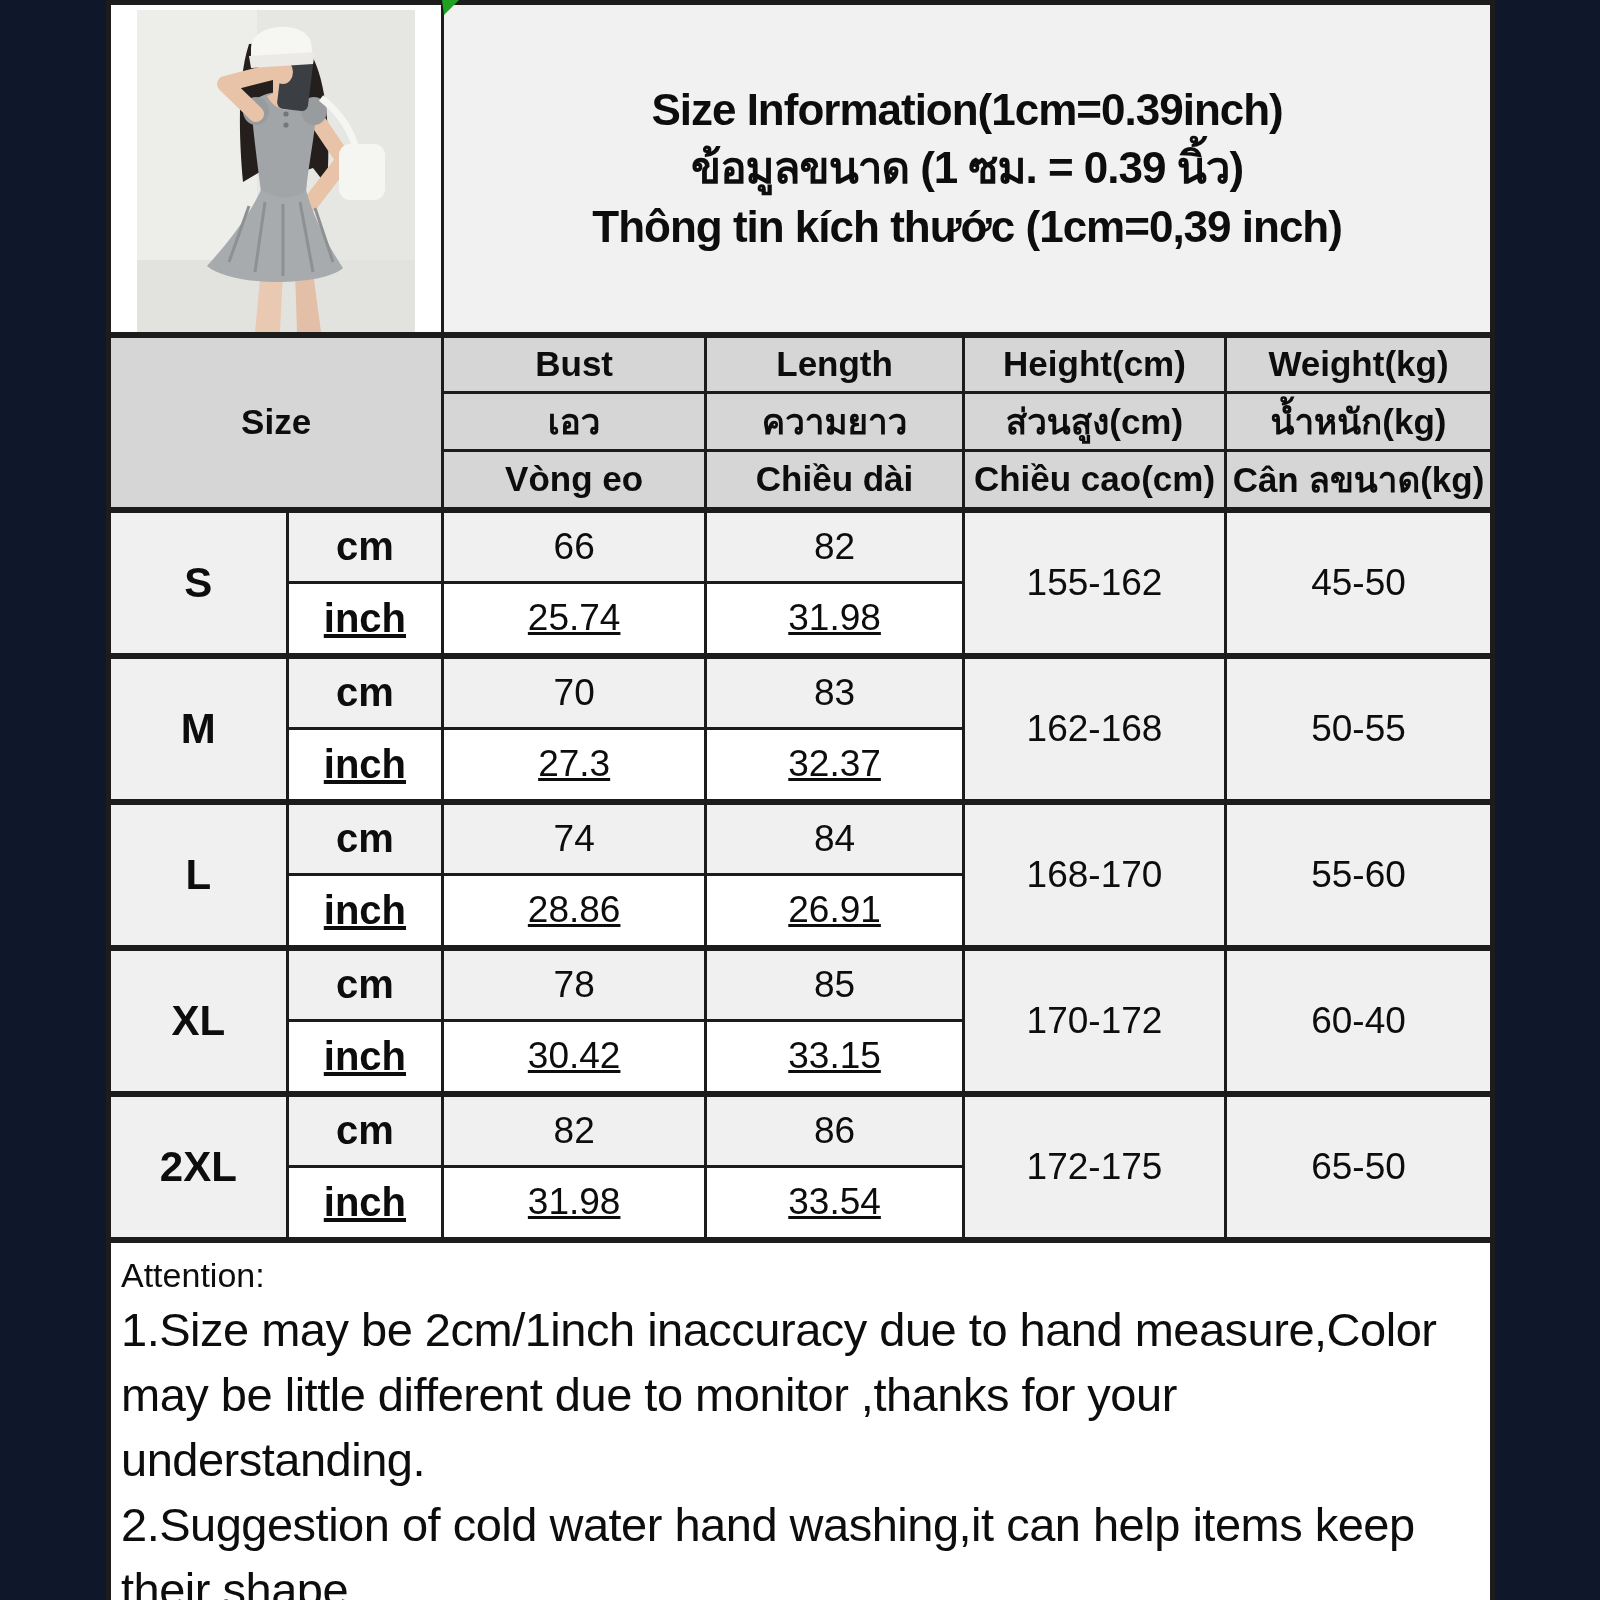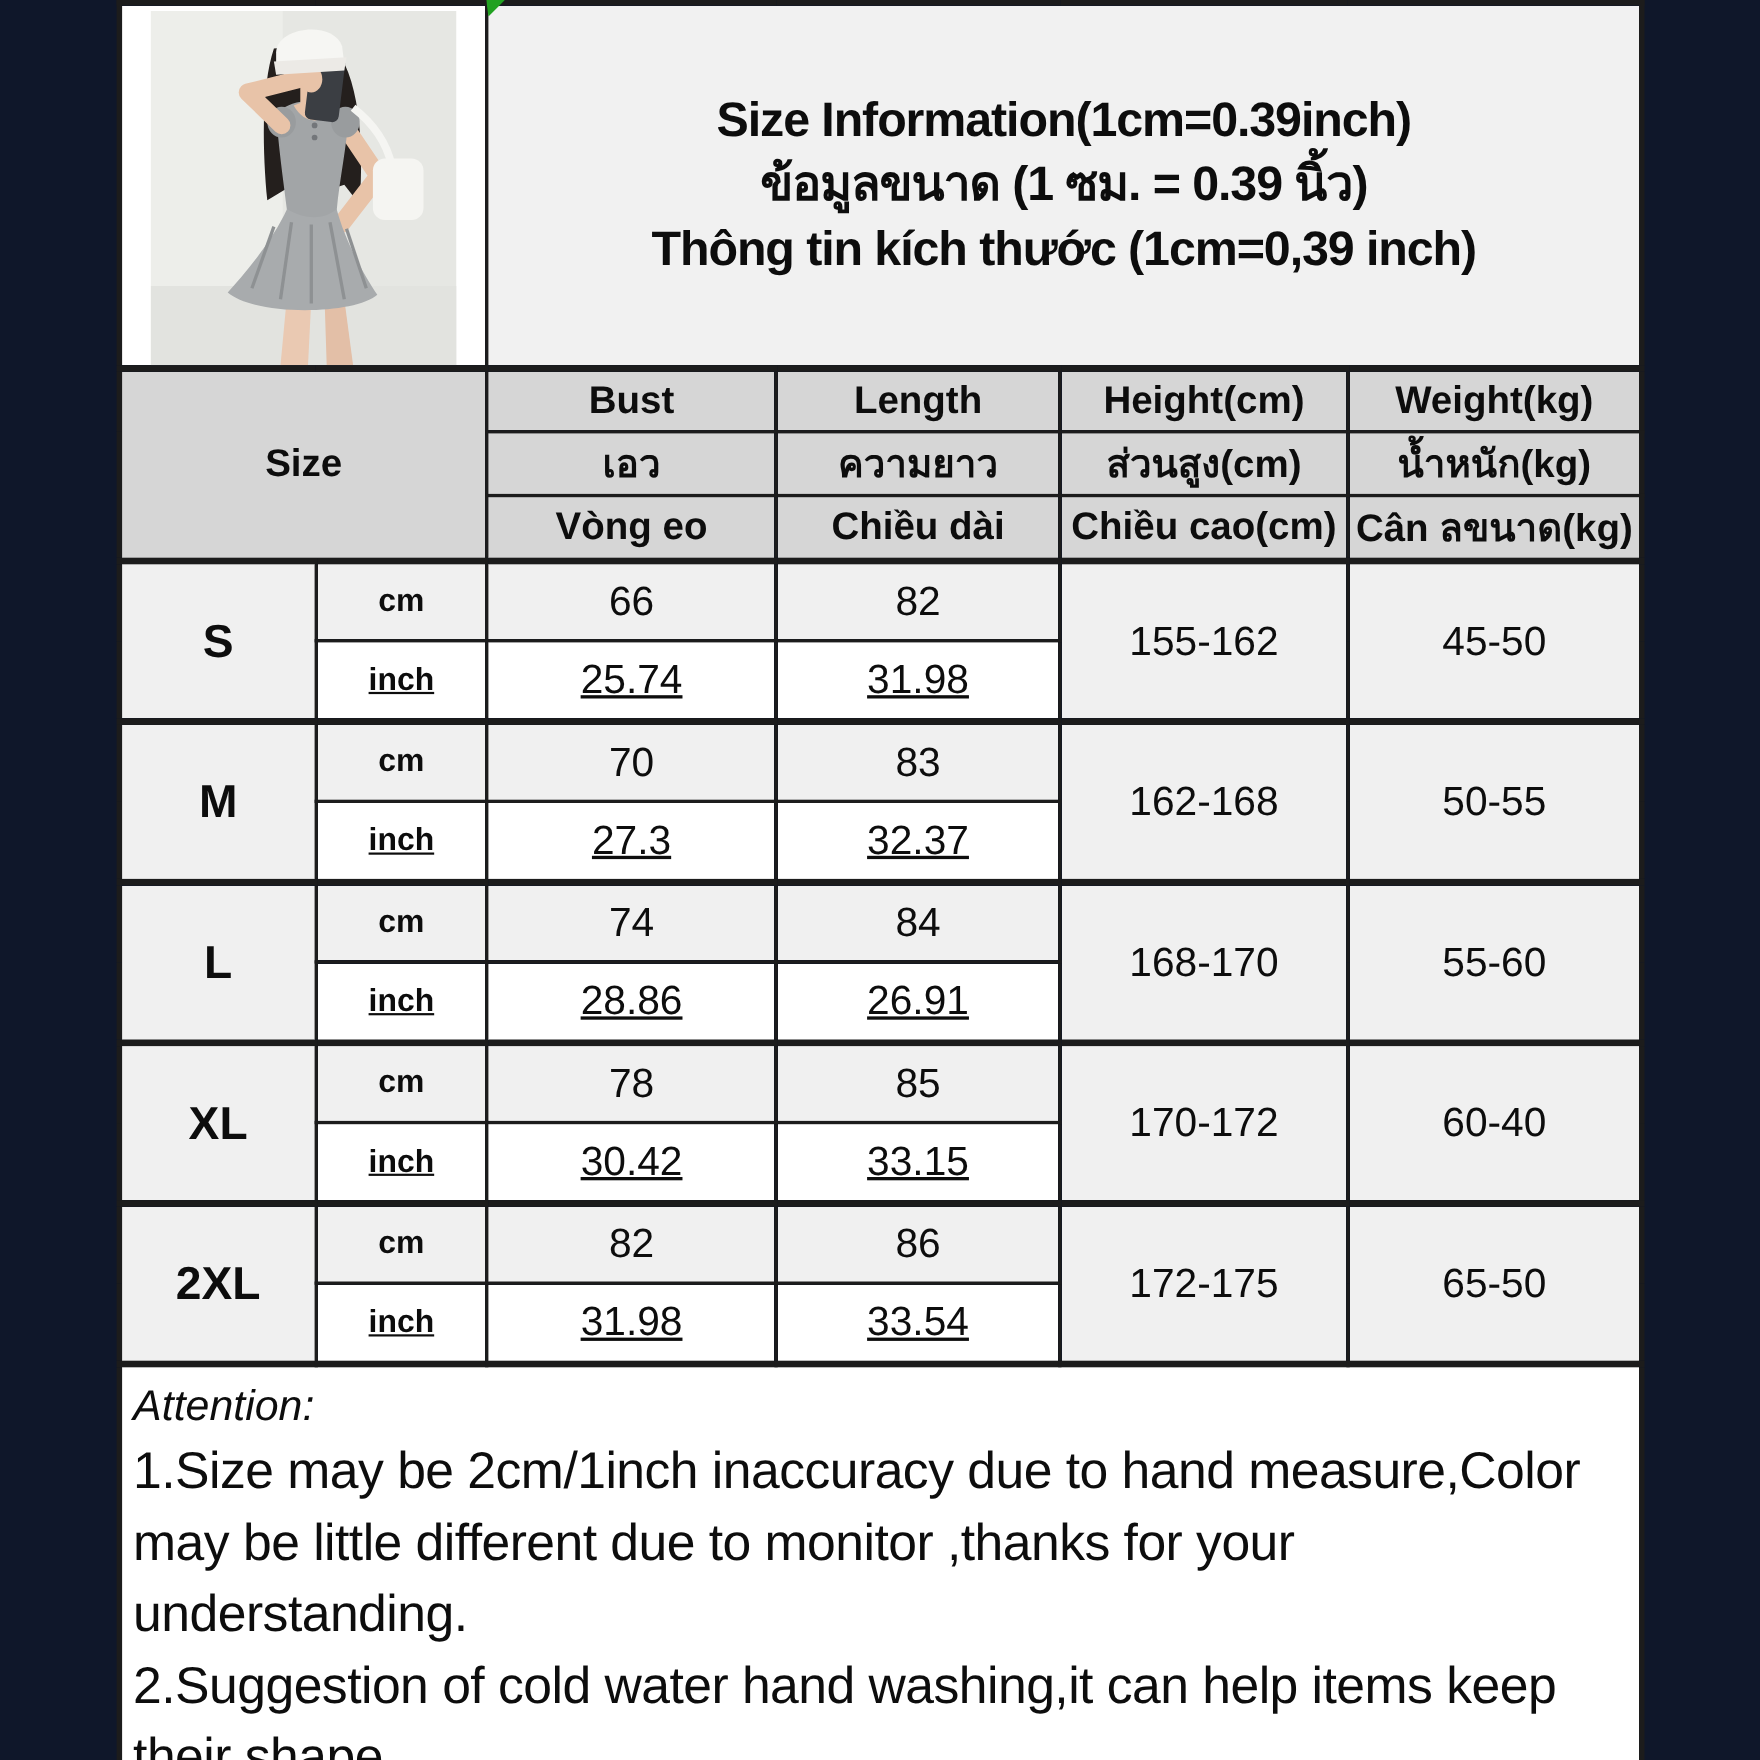--- a/index.html
+++ b/index.html
@@ -24,28 +24,28 @@
   td.cell-photo svg{display:block;margin:5px auto 0 auto;}
   td.cell-title{background:#f1f1f1;}
   .title-line{font-weight:bold;font-size:44px;letter-spacing:-1px;line-height:1.33;}
   
   tr.row-h{height:57px;}
   tr.row-h td{background:#d6d6d6;font-weight:bold;font-size:35px;}
   td.cell-size-head{font-size:58px;font-weight:bold;letter-spacing:0px;}
   
   tr.row-d{height:73px;}
   td.size-label{background:#d6d6d6;font-weight:bold;font-size:42px;}
-  td.unit{font-weight:bold;font-size:29px;}
+  td.unit{font-weight:bold;font-size:40px;}
   tr.row-cm td{background:#f0f0f0;}
   tr.row-inch td.unit, tr.row-inch td.value{background:#ffffff;text-decoration:underline;}
   td.value{font-size:37px;font-weight:normal;}
   td.merged{background:#f0f0f0;font-size:37px;font-weight:normal;}
   
   tr.row-attention td{background:#ffffff;text-align:left;vertical-align:top;padding:10px 14px 0 10px;}
-  .att-head{font-size:39px;line-height:1.35;margin:0;font-style:italic;}
+  .att-head{font-size:34px;line-height:1.35;margin:0;}
   .att-note{font-size:47px;line-height:1.38;margin:0;letter-spacing:-0.5px;}
   
   .green-marker{
     position:absolute;top:0;left:336px;width:17px;height:15px;
     background:#21a121;
     clip-path:polygon(0 0,100% 0,12% 100%);
     z-index:5;
   }
 </style>
 </head>

